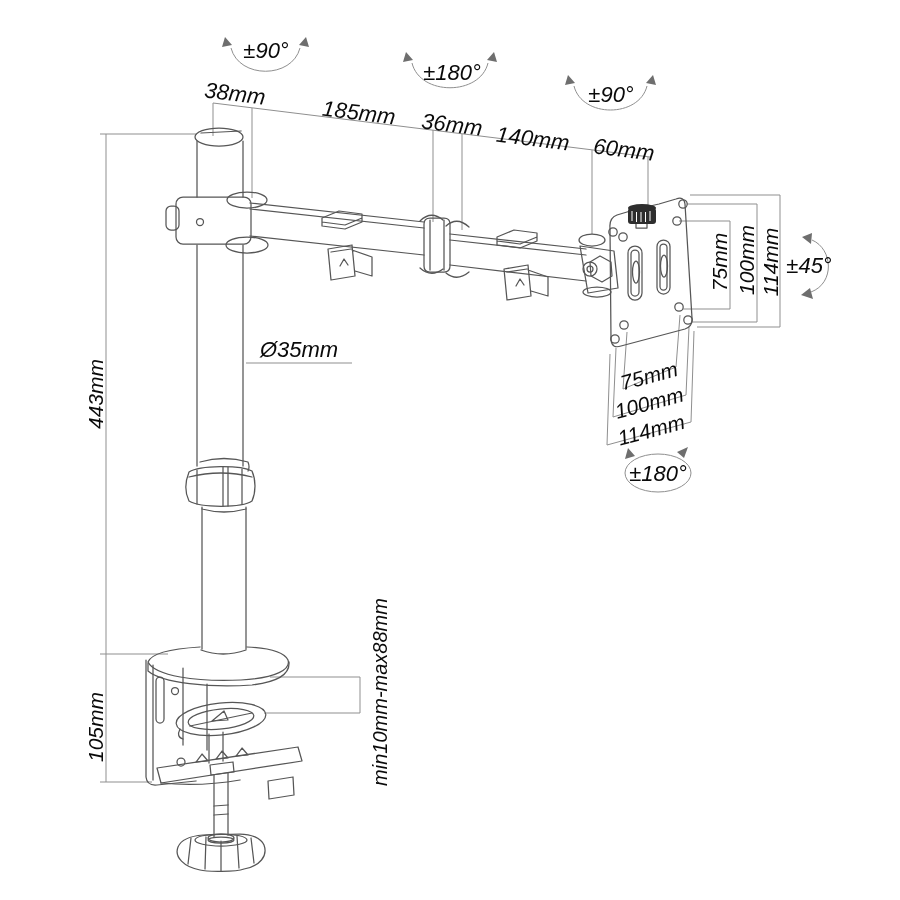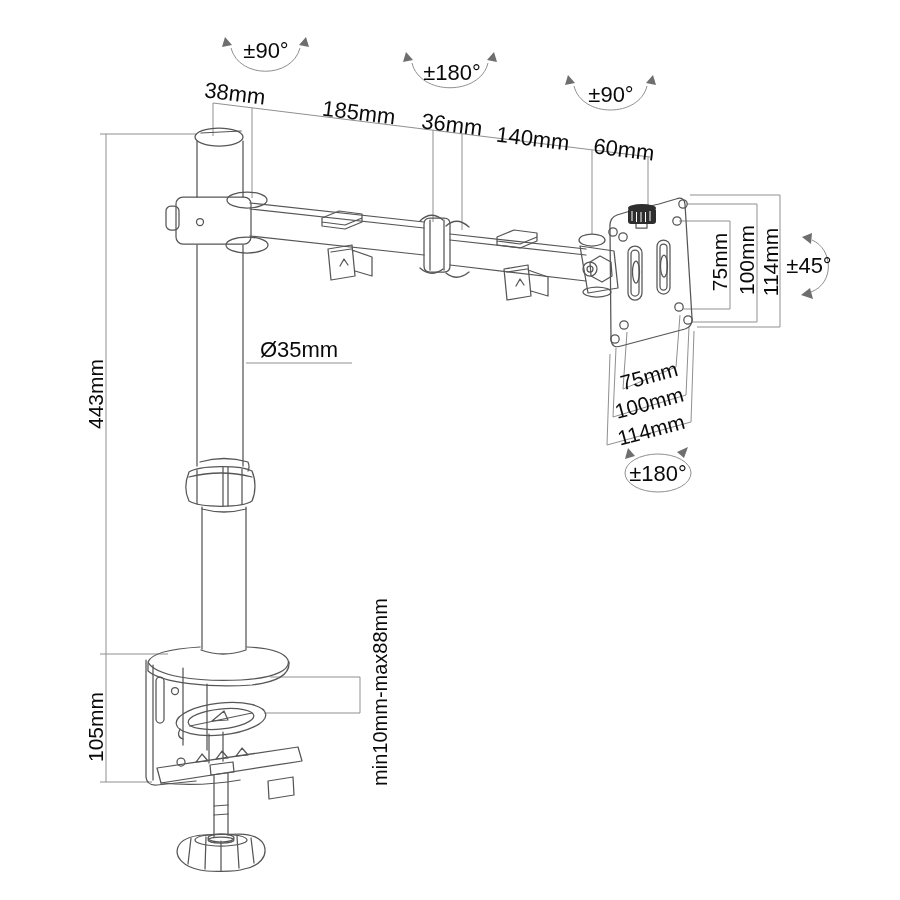--- a/index.html
+++ b/index.html
@@ -9,20 +9,21 @@
     width: 900px;
     height: 900px;
     overflow: hidden;
     font-family: "Liberation Sans", sans-serif;
   }
   #stage {
     position: relative;
     width: 900px;
     height: 900px;
     background: #ffffff;
+    font-style: italic;
   }
   svg { display: block; }
   .part  { stroke: #565656; stroke-width: 1.25; fill: none; stroke-linejoin: round; stroke-linecap: round; }
   .dim   { stroke: #8f8f8f; stroke-width: 1;    fill: none; stroke-linecap: butt; }
   .arrow { fill: #6e6e6e; stroke: none; }
   .lbl   { fill: #0a0a0a; font-family: "Liberation Sans", sans-serif; font-size: 22px; }
   .lbl-sm{ fill: #0a0a0a; font-family: "Liberation Sans", sans-serif; font-size: 21px; }
   .lbl-xs{ fill: #0a0a0a; font-family: "Liberation Sans", sans-serif; font-size: 20px; }
   .dark  { fill: #2e2e2e; stroke: none; }
   .ridge { stroke: #ffffff; stroke-width: 1; fill: none; }

